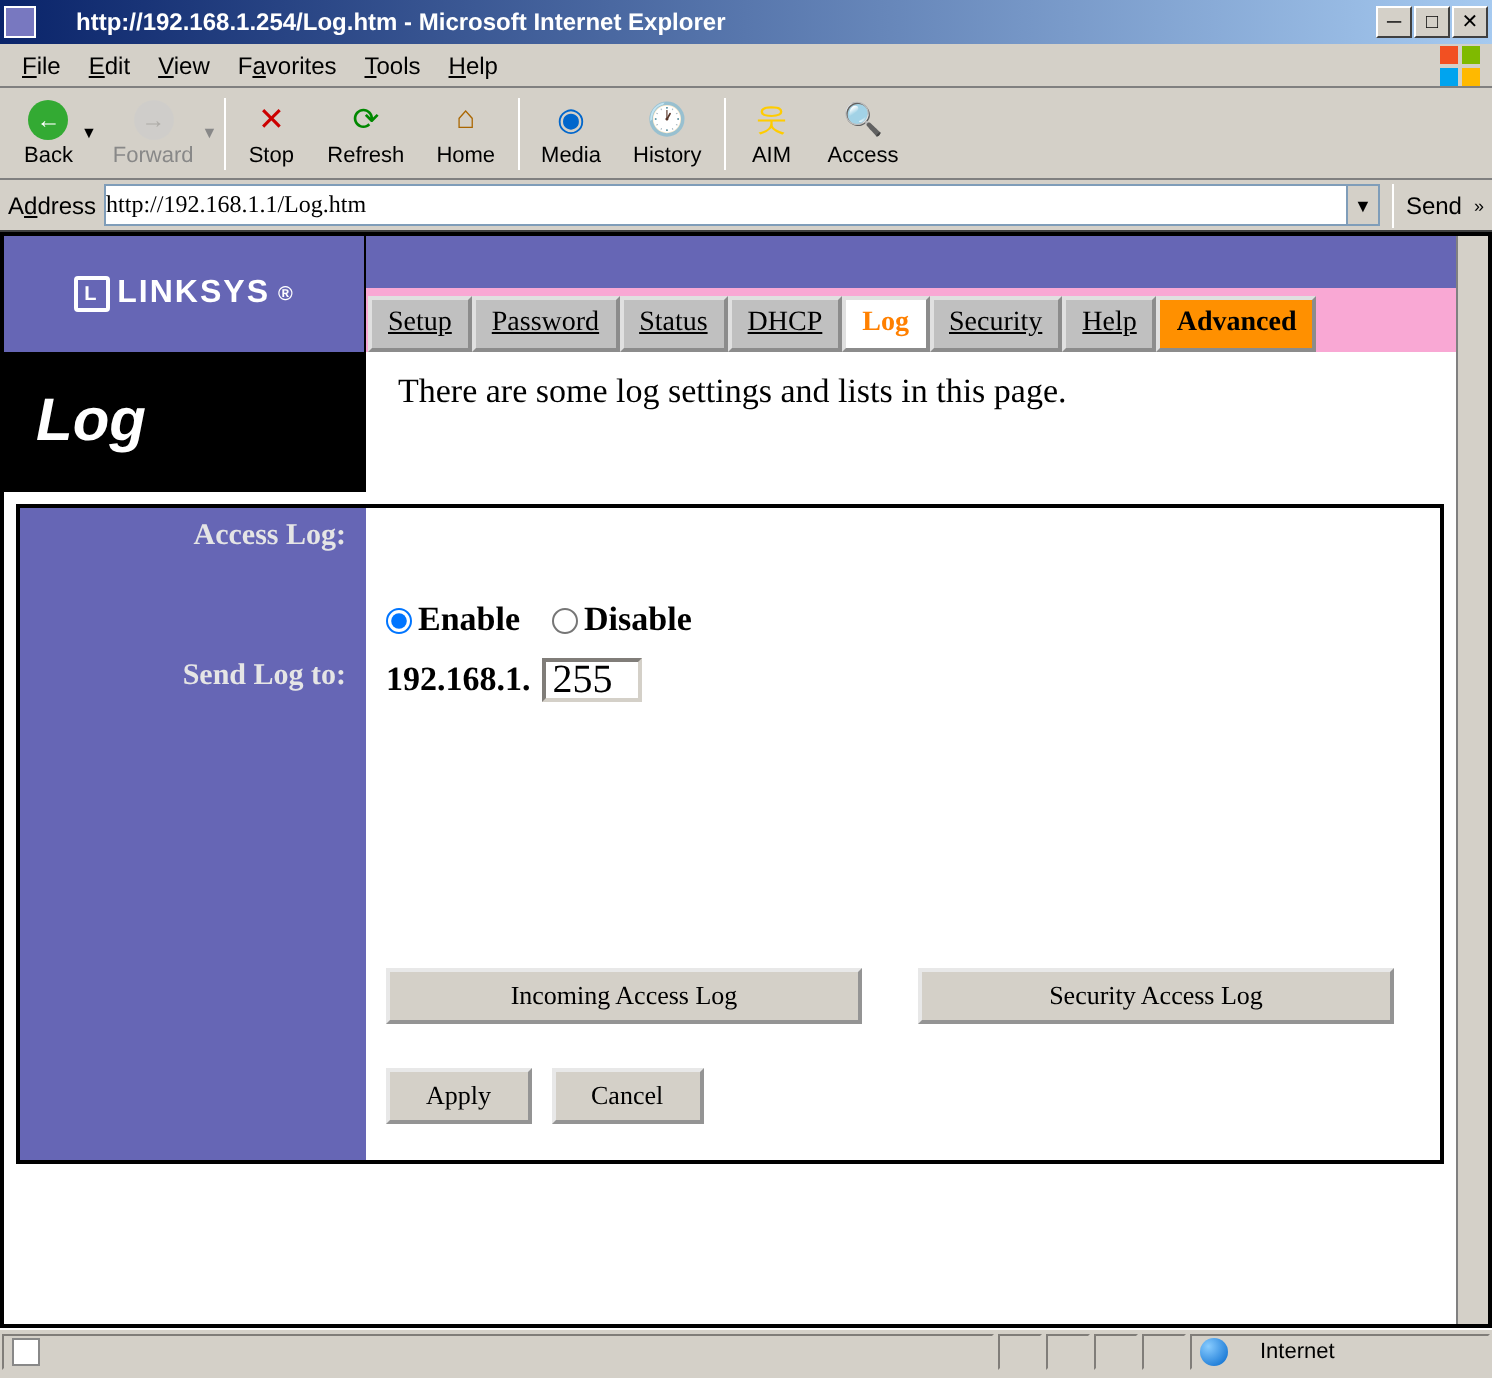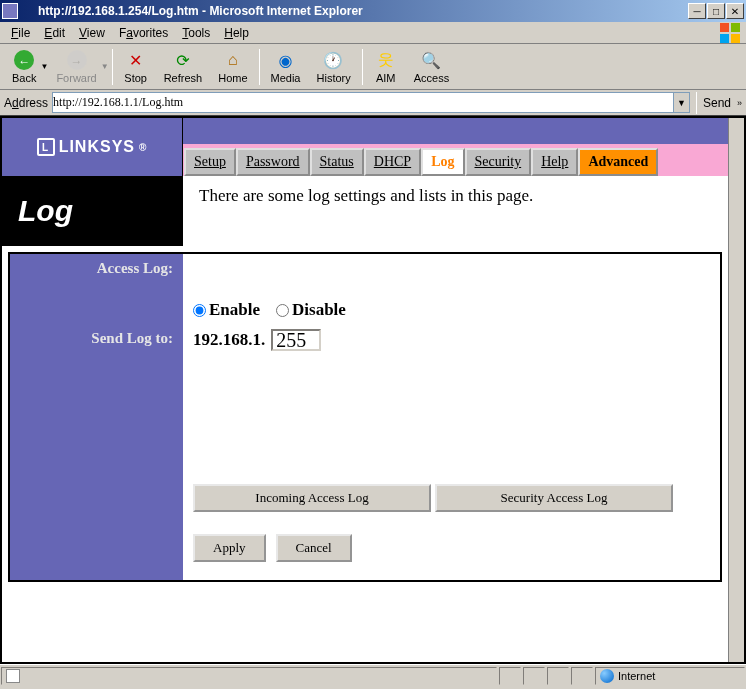--- a/index.html
+++ b/index.html
@@ -56,27 +56,27 @@
     .form-row { display: flex; min-height: 32px; }
     .form-label-cell { background: #6666b5; width: 173px; color: #e5e5e5; text-align: right; padding: 6px 10px; font-family: "Times New Roman", serif; font-size: 15px; font-weight: bold; }
     .form-value-cell { flex: 1; background: #fff; padding: 4px 10px; font-family: "Times New Roman", serif; font-size: 17px; font-weight: bold; display: flex; align-items: center; gap: 6px; }
     .radio-wrap { display: flex; align-items: center; gap: 3px; margin-right: 10px; margin-top: 42px; }
     .ip-input { width: 50px; height: 22px; font-size: 20px; font-family: "Times New Roman", serif; padding: 0 3px; border: 2px inset #d4d0c8; }
     .form-spacer-row { display: flex; }
     .form-spacer-label { background: #6666b5; width: 173px; height: 120px; }
     .form-spacer-val { flex: 1; background: #fff; }
     .btn-row { display: flex; }
     .btn-label { background: #6666b5; width: 173px; }
-    .btn-cell { flex: 1; background: #fff; padding: 8px 10px; display: flex; gap: 4px; }
+    .btn-cell { flex: 1; background: #fff; padding: 8px 10px; display: flex; gap: 28px; }
     .wide-btn { font-family: Tahoma; font-size: 13px; background: #d4d0c8; border: 2px outset #e8e8e8; padding: 4px 0; width: 238px; cursor: pointer; }
     .small-btn { font-family: Tahoma; font-size: 13px; background: #d4d0c8; border: 2px outset #e8e8e8; padding: 4px 18px; cursor: pointer; }
     .action-row .btn-cell { padding: 14px 10px 18px 10px; gap: 10px; }
     
     .statusbar { background: #d4d0c8; height: 22px; display: flex; align-items: center; border-top: 1px solid #fff; }
-    .status-panel { border: 1px inset #d4d0c8; height: 18px; margin: 0 1px; display: flex; align-items: center; padding: 0 4px; font-size: 11px; gap: 4px; }
+    .status-panel { border: 1px inset #d4d0c8; height: 18px; margin: 0 1px; display: flex; align-items: center; padding: 0 4px; font-size: 11px; gap: 16px; }
     .sp-main { flex: 1; }
     .sp-small { width: 22px; }
     .sp-zone { width: 150px; }
     .globe { width: 14px; height: 14px; border-radius: 50%; background: radial-gradient(circle at 30% 30%, #8cf, #06c); display: inline-block; }
     .page-icon { width: 14px; height: 14px; background: #fff; border: 1px solid #888; display: inline-block; position: relative; }
     
     .scrollbar-track { background: #d4d0c8; width: 16px; border-left: 1px solid #808080; }
     .content-flex { display: flex; height: 100%; }
     .content-main { flex: 1; overflow: hidden; }
 

